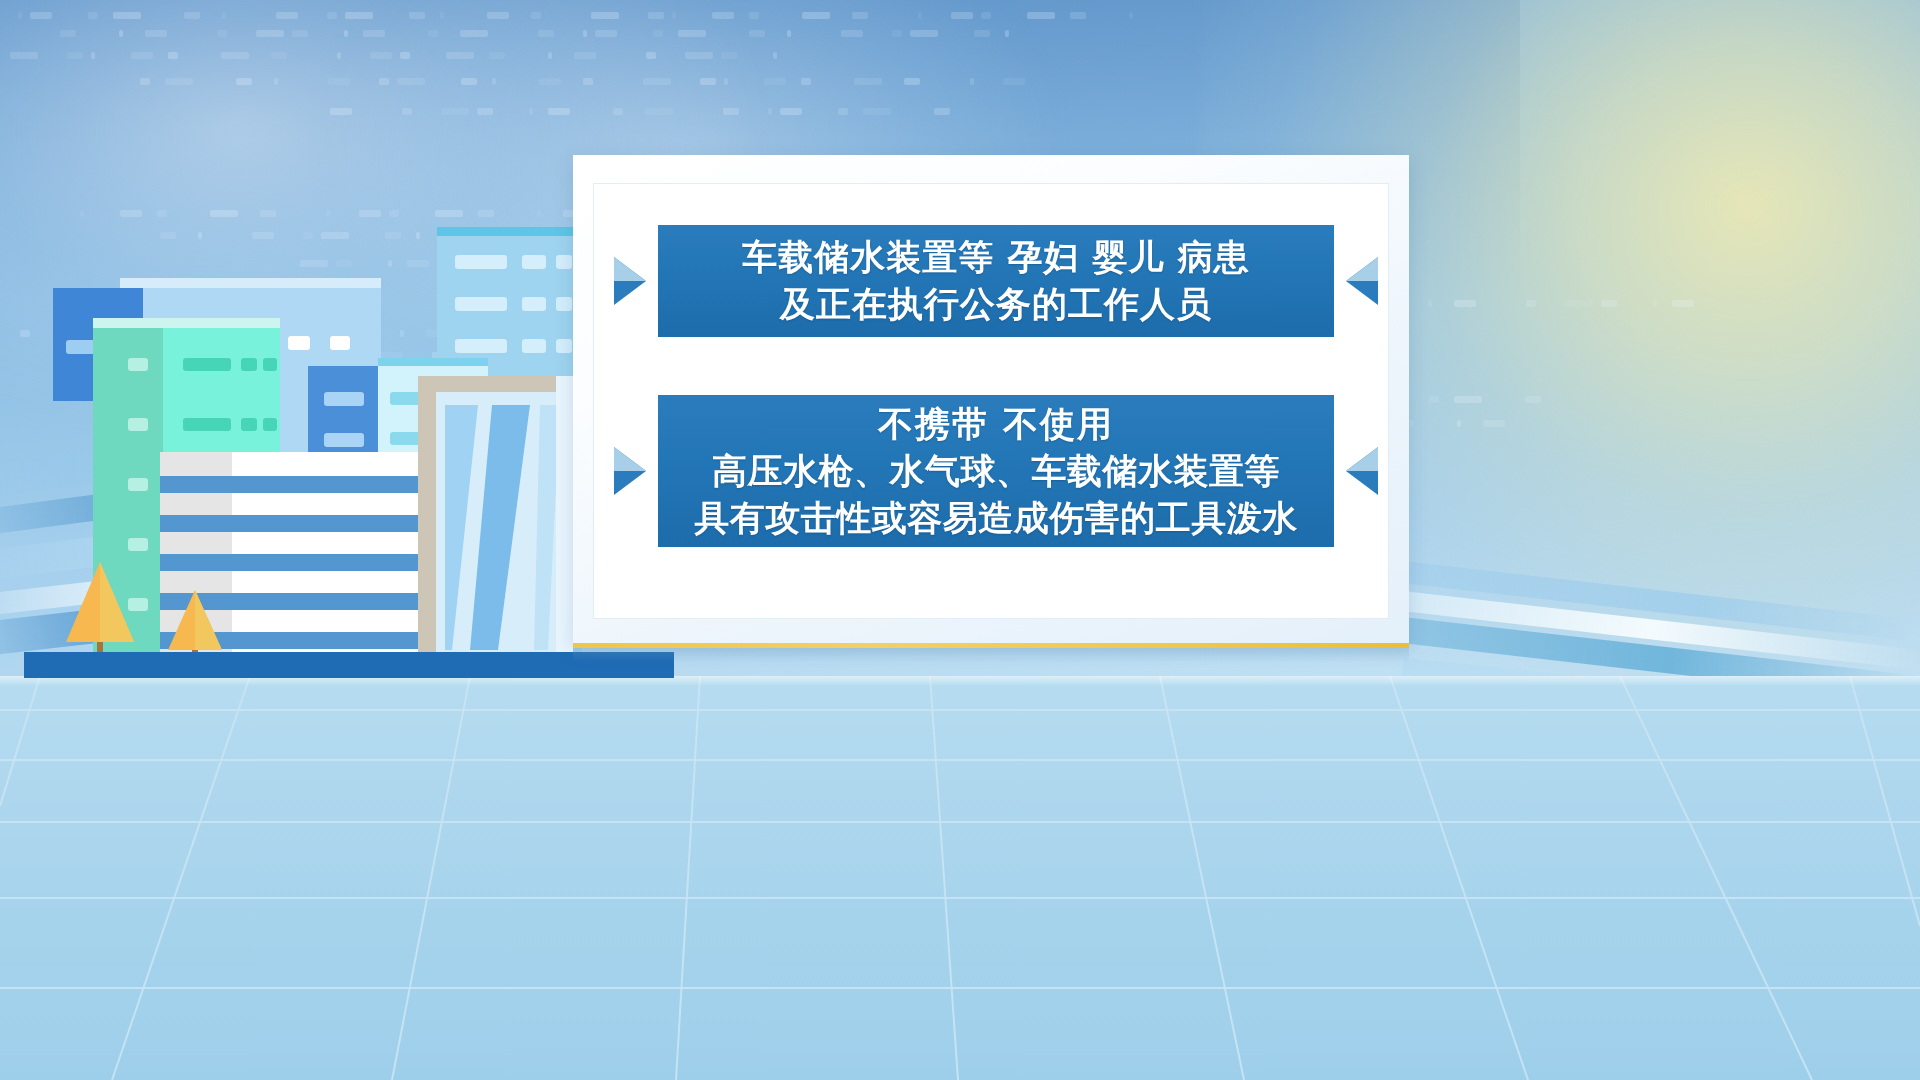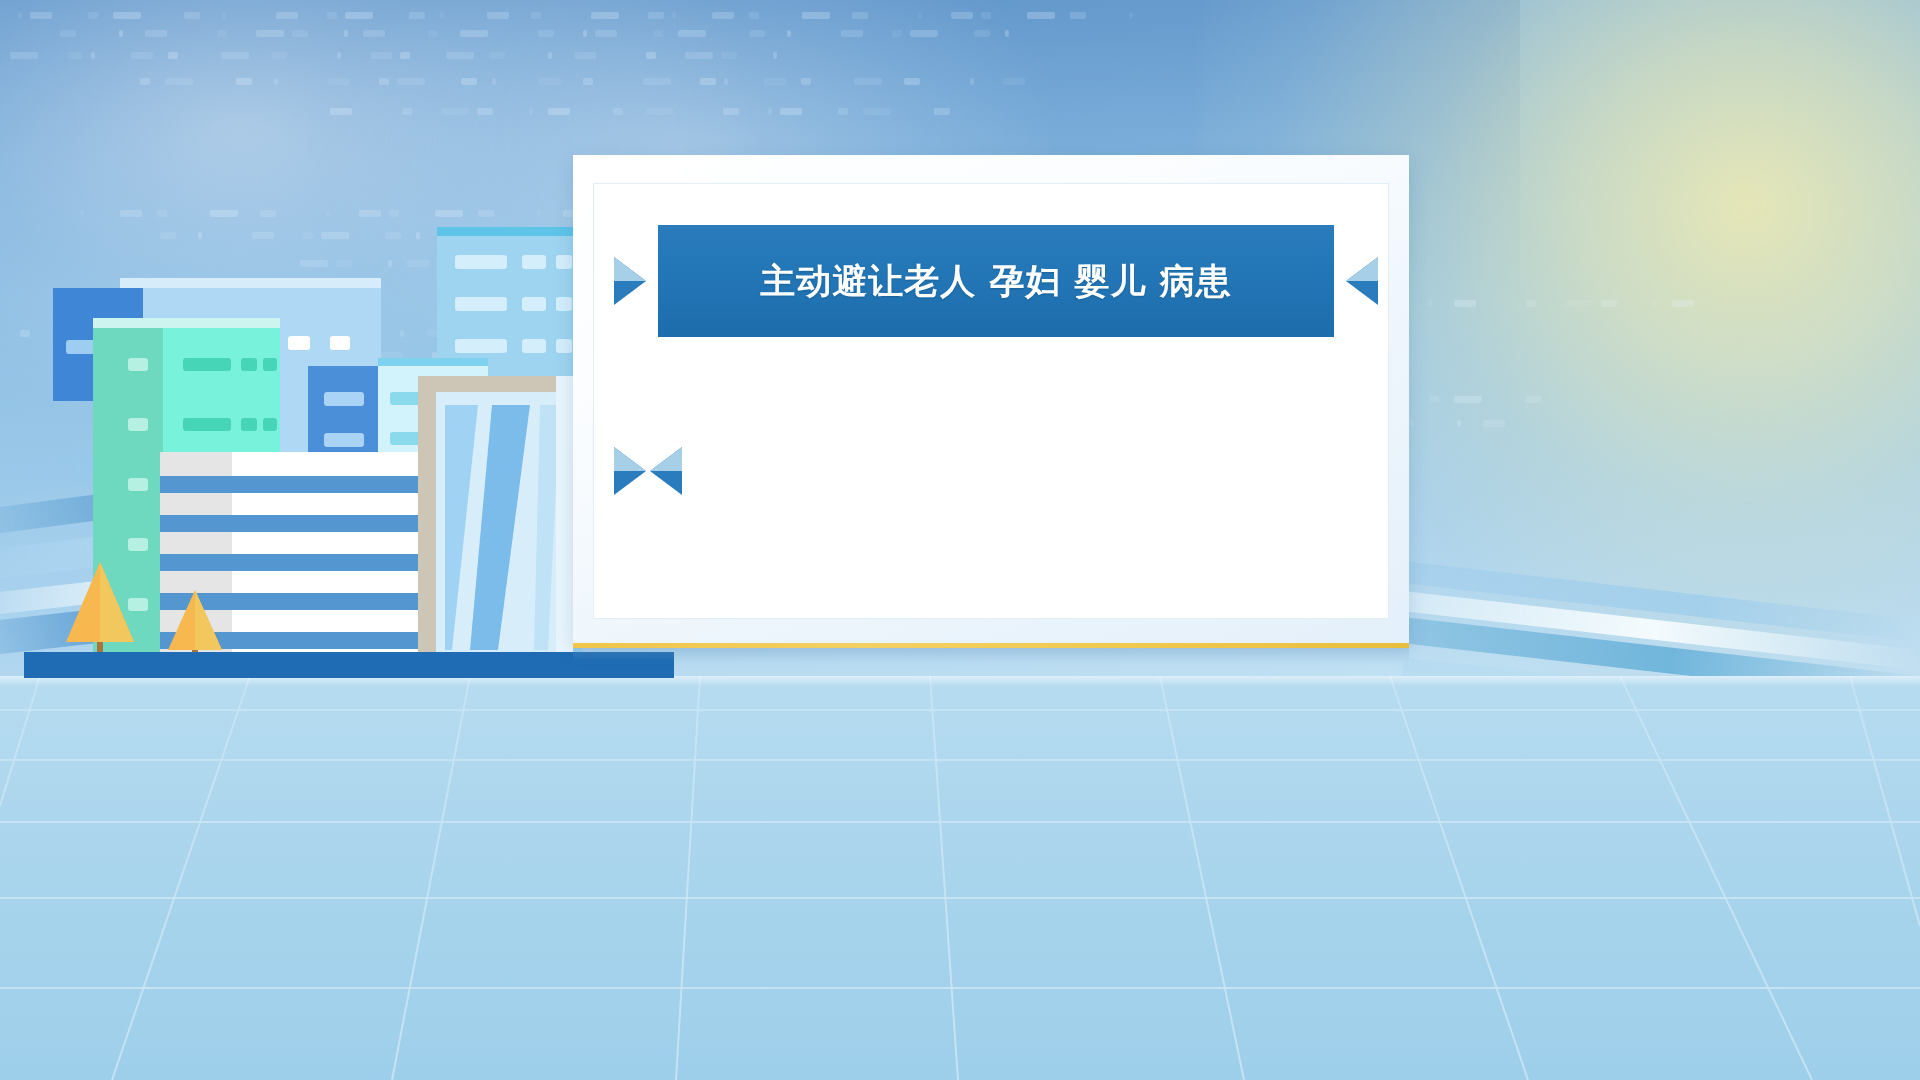--- a/index.html
+++ b/index.html
@@ -550,37 +550,43 @@
   <div class="panel-shadow"></div>
 
   <div class="banner-row one">
     <div class="arrow">
       <svg width="36" height="52" viewBox="0 0 36 52" xmlns="http://www.w3.org/2000/svg">
         <polygon points="2,2 34,26 2,50" fill="#2a7cbd"></polygon>
         <polygon points="2,2 34,26 2,26" fill="#a8cfe8"></polygon>
       </svg>
     </div>
     <div class="banner">
-      <div class="bline l1">主动避让老人 孕妇 婴儿 病患</div>
+      <div class="bline l1">车载储水装置等 孕妇 婴儿 病患</div>
+      <div class="bline l2">及正在执行公务的工作人员</div>
     </div>
     <div class="arrow">
       <svg width="36" height="52" viewBox="0 0 36 52" xmlns="http://www.w3.org/2000/svg">
         <polygon points="34,2 2,26 34,50" fill="#2a7cbd"></polygon>
         <polygon points="34,2 2,26 34,26" fill="#a8cfe8"></polygon>
       </svg>
     </div>
   </div>
 
   <div class="banner-row two">
     <div class="arrow">
       <svg width="36" height="52" viewBox="0 0 36 52" xmlns="http://www.w3.org/2000/svg">
         <polygon points="2,2 34,26 2,50" fill="#2a7cbd"></polygon>
         <polygon points="2,2 34,26 2,26" fill="#a8cfe8"></polygon>
       </svg>
     </div>
+    <div class="banner">
+      <div class="bline l1">不携带  不使用</div>
+      <div class="bline l2">高压水枪、水气球、车载储水装置等</div>
+      <div class="bline l3">具有攻击性或容易造成伤害的工具泼水</div>
+    </div>
     <div class="arrow">
       <svg width="36" height="52" viewBox="0 0 36 52" xmlns="http://www.w3.org/2000/svg">
         <polygon points="34,2 2,26 34,50" fill="#2a7cbd"></polygon>
         <polygon points="34,2 2,26 34,26" fill="#a8cfe8"></polygon>
       </svg>
     </div>
   </div>
 
 </div>
 

